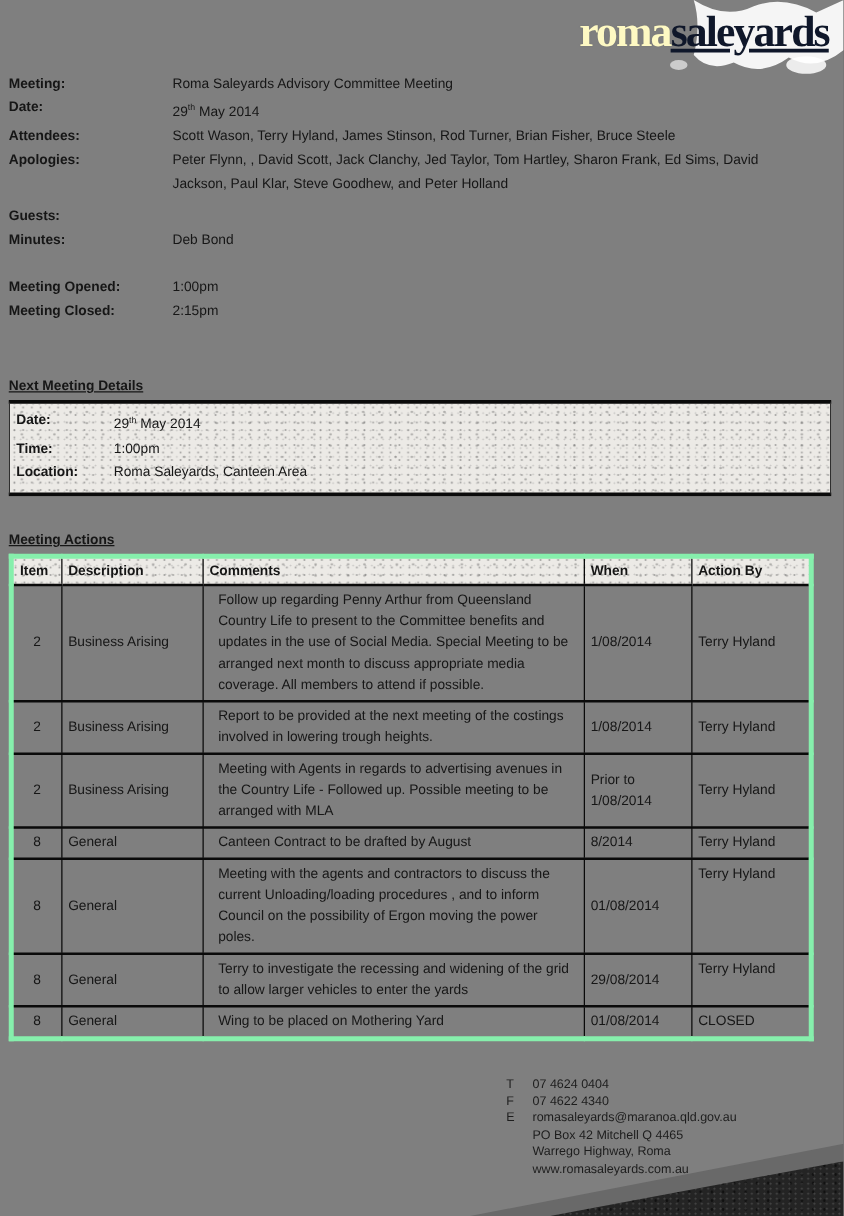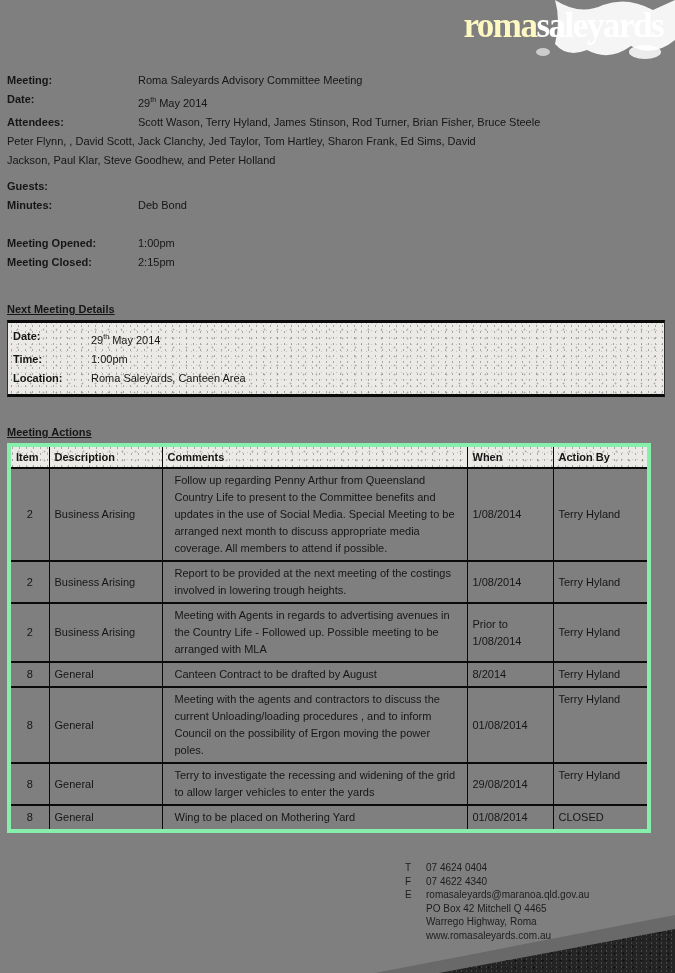--- a/index.html
+++ b/index.html
@@ -11,23 +11,23 @@
   }
   
   .logo { position:absolute; top:0; right:0; width:280px; height:66px; }
   .logo-blob { position:absolute; inset:0; }
   .logo-text {
     position:absolute; top:8px; right:12px;
     font-family:"Liberation Serif",serif; font-weight:bold;
     font-size:35px; letter-spacing:-1.5px; line-height:1; white-space:nowrap;
   }
   .logo-roma { color:#fef9c3; text-shadow:0 0 1px #6e6e6e; }
-  .logo-sale { color:#ffffff; }
-  
-  .meta { position:absolute; left:7px; top:71px; width:662px; font-size:11px; }
+  .logo-sale { color:#0f172a;text-decoration:underline; }
+  
+  .meta { position:absolute; left:7px; top:58px; width:662px; font-size:11px; }
   .meta-row { display:flex; line-height:19px; }
   .meta-label { width:131px; flex:none; font-weight:bold; }
   .meta-value { flex:1; max-width:515px; }
   .gap-sm { height:7px; }
   .gap-md { height:19px; }
   sup.ord { font-size:7px; vertical-align:super; letter-spacing:0; }
   
   .section-heading {
     font-size:11px; font-weight:bold; text-decoration:underline; line-height:14px;
   }
@@ -112,20 +112,21 @@
     </div>
     <div class="meta-row">
       <span class="meta-label">Date:</span>
       <span class="meta-value"><span>29</span><sup class="ord">th</sup><span> May 2014</span></span>
     </div>
     <div class="meta-row">
       <span class="meta-label">Attendees:</span>
       <span class="meta-value">Scott Wason, Terry Hyland, James Stinson, Rod Turner, Brian Fisher, Bruce Steele</span>
     </div>
     <div class="meta-row">
+      <span class="meta-label">Apologies:</span>
       <span class="meta-value">Peter Flynn, , David Scott, Jack Clanchy, Jed Taylor, Tom Hartley, Sharon Frank, Ed Sims, David Jackson, Paul Klar,  Steve Goodhew, and Peter Holland</span>
     </div>
     <div class="gap-sm"></div>
     <div class="meta-row">
       <span class="meta-label">Guests:</span>
       <span class="meta-value"></span>
     </div>
     <div class="meta-row">
       <span class="meta-label">Minutes:</span>
       <span class="meta-value">Deb Bond</span>

